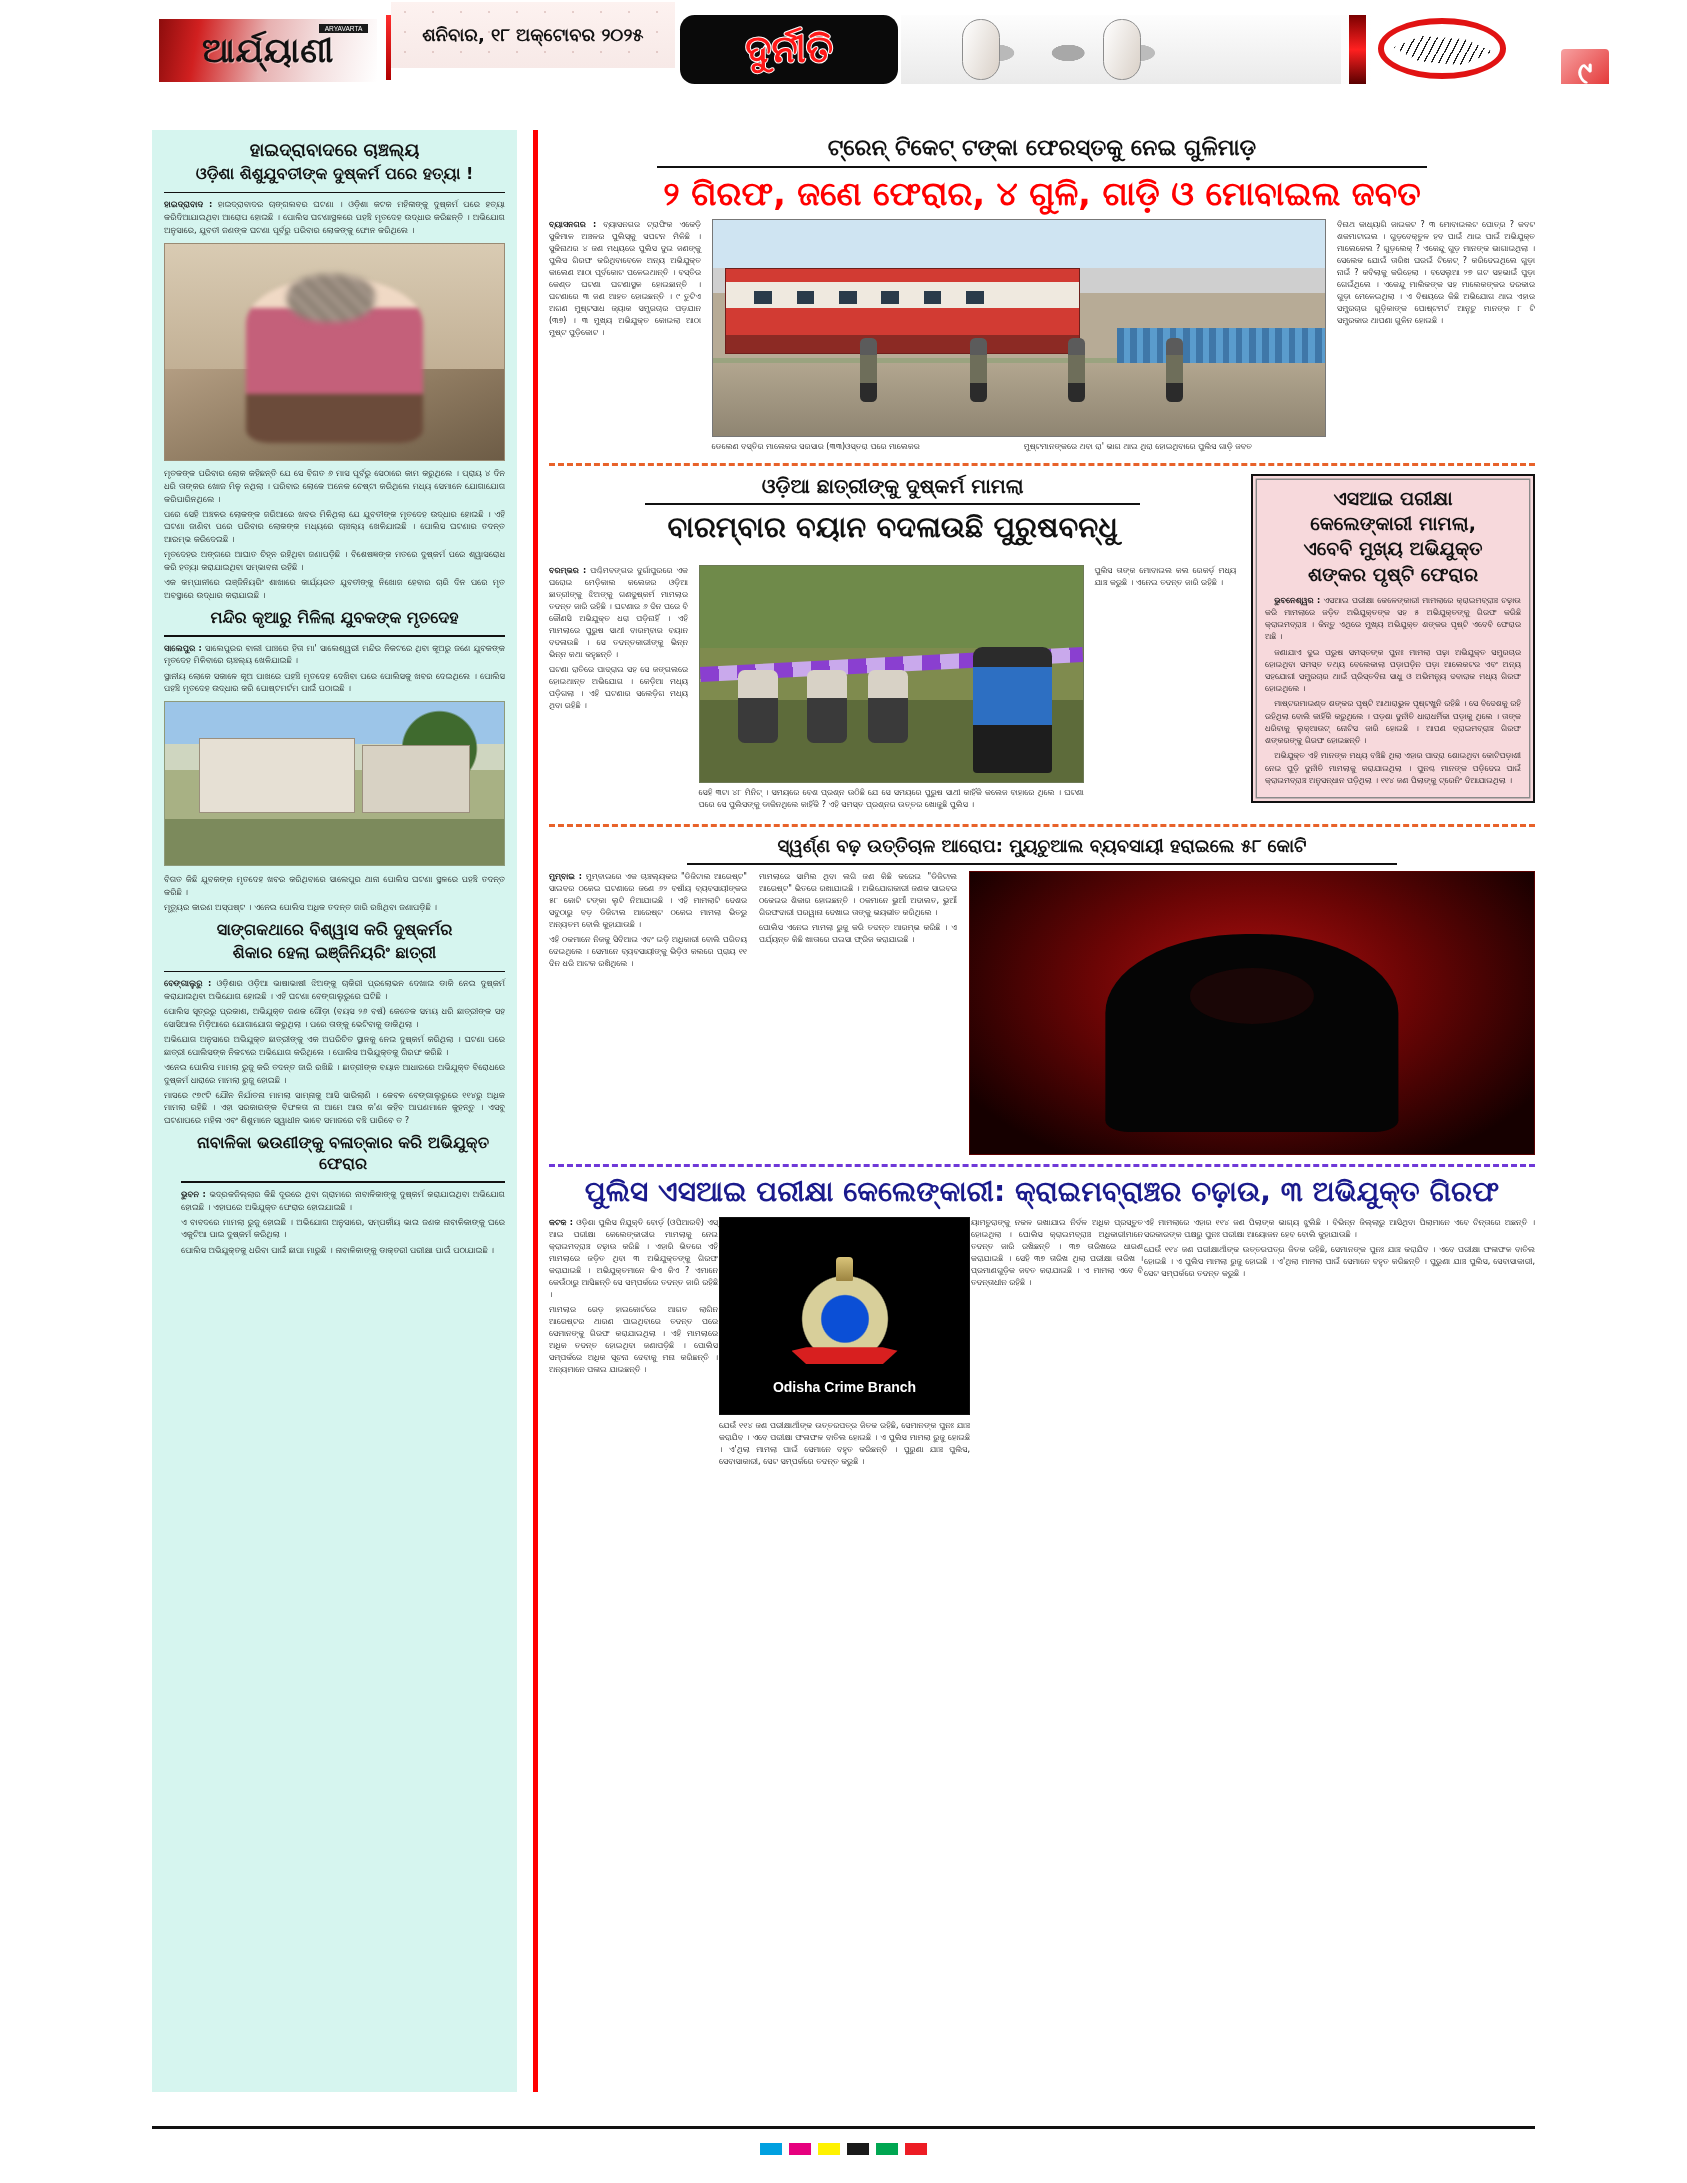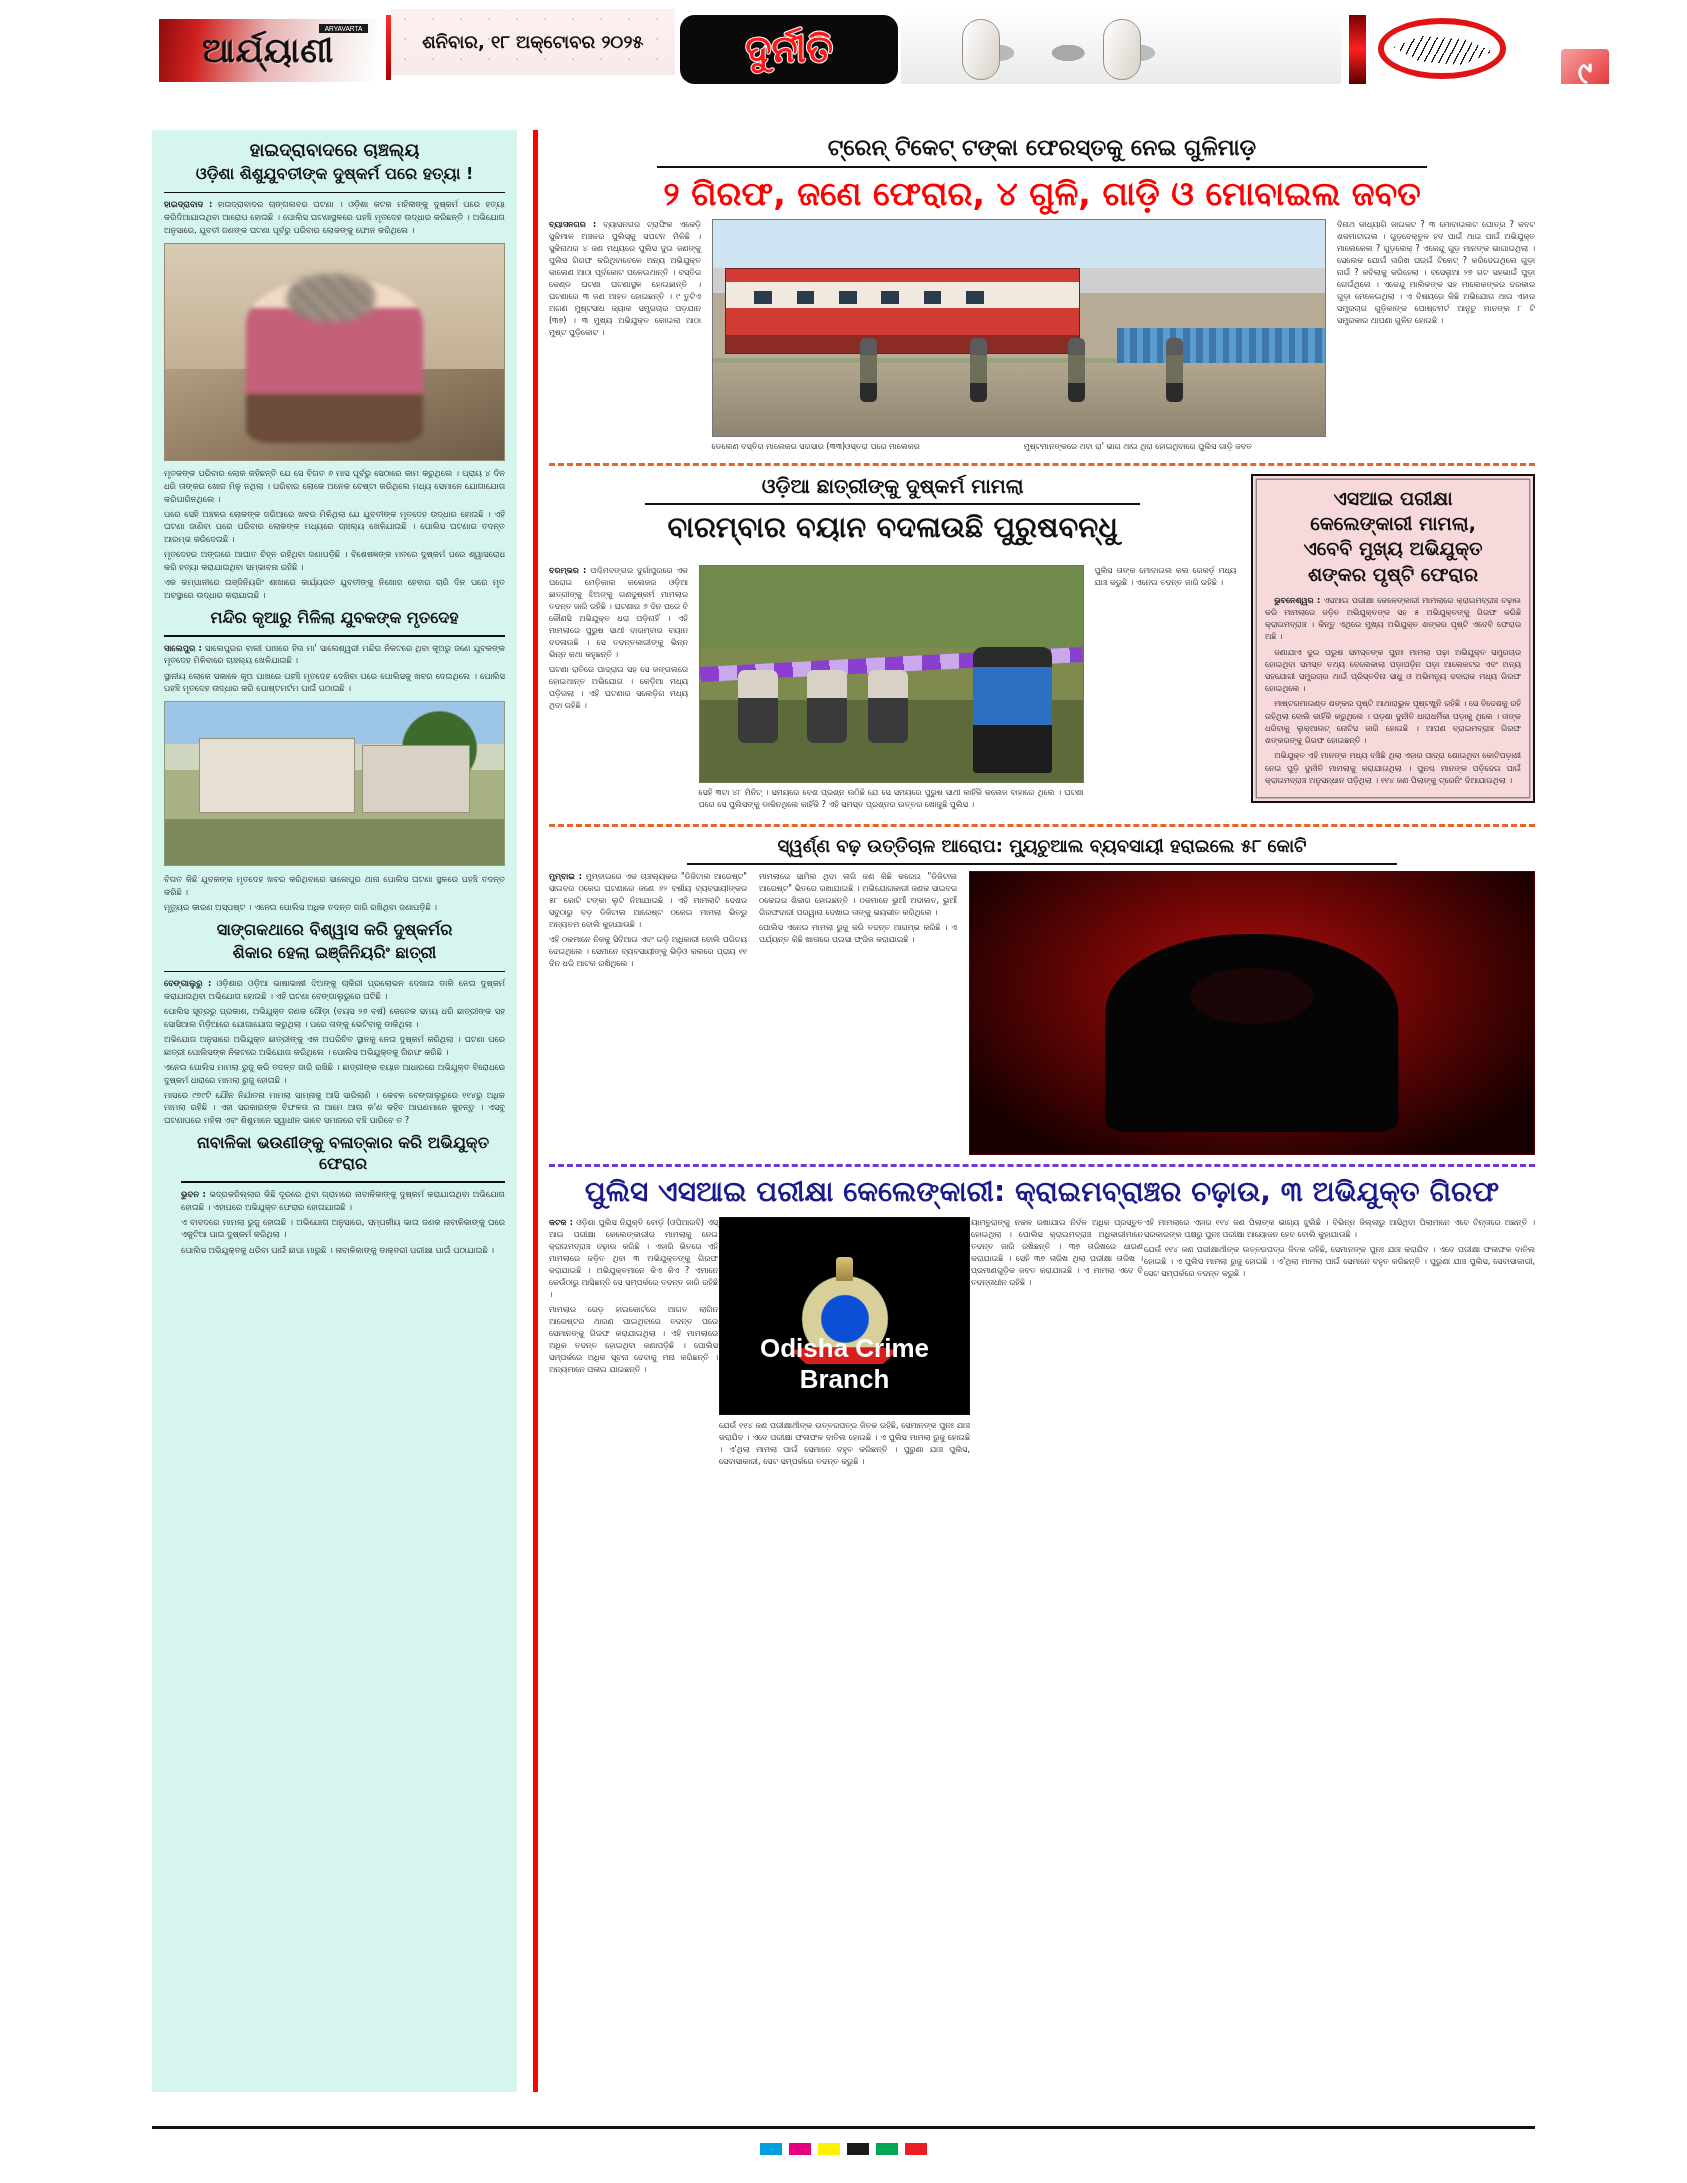--- a/index.html
+++ b/index.html
@@ -36,21 +36,21 @@
   .mast-logo .logo-badge {
     position: absolute; right: 9.3px; top: 5.3px;
     background: #1a1a1a; color: #fff; font-size: 6.6px; padding: 1.3px 5.3px;
   }
   .mast-rule {
     width: 4.6px; margin-top: 14.6px; margin-bottom: 46px;
     background: linear-gradient(180deg,#ff2d2d,#b00000);
     margin-left: 9.3px;
   }
   .mast-date-wrap {
-    flex: 0 0 284px; margin-top: 9px; height: 66px;
+    flex: 0 0 284px; margin-top: 2px; height: 66px;
     background: linear-gradient(180deg,#fdf2f0,#f7e9e7);
     display: flex; align-items: center; justify-content: center;
     position: relative;
   }
   .mast-date {
     font-size: 18px; font-weight: bold; color: #111;
     font-family: "DejaVu Sans", sans-serif;
   }
   .mast-dots { position:absolute; inset:0; opacity:.35;
     background-image: radial-gradient(#b98b86 1px, transparent 1.1px);
@@ -202,21 +202,21 @@
      background:#000; border:1.3px solid #111; }
   .photo-ocb .crest { position:absolute; left:50%; top:26%; transform:translateX(-50%);
      width:93px; height:86px;
      background: radial-gradient(circle at 50% 58%, #0b4fd6 0 34%, #d8cf9a 36% 62%, transparent 64%); }
   .photo-ocb .crest:after { content:""; position:absolute; left:50%; top:-12px; transform:translateX(-50%);
      width:17px; height:24px; background: linear-gradient(180deg,#d9c47a,#9c8440); border-radius: 4px 4px 1.3px 1.3px;}
   .photo-ocb .ribbon { position:absolute; left:50%; top:66%; transform:translateX(-50%);
      width:106px; height:17px; background:#d81f1f;
      clip-path: polygon(0 20%, 14% 0, 86% 0, 100% 20%, 86% 100%, 14% 100%); }
   .photo-ocb .ocb-text { position:absolute; left:0; bottom:18.5px; width:100%; text-align:center;
-     color:#fff; font-size:26px; font-weight:bold; font-family:"Liberation Sans",sans-serif; }
+     color:#fff; font-size:14px; font-weight:bold; font-family:"Liberation Sans",sans-serif; }
 
   .pink-box { border:2px solid #111; background:#f7d9dc; padding:10.6px 12px;
      box-shadow: inset 0 0 0 2.6px #f7d9dc, inset 0 0 0 4px #8a8a8a; }
   .pink-head { text-align:center; font-weight:bold; font-size:19px; line-height:1.32;
      color:#111; font-family:"DejaVu Sans",sans-serif; margin-bottom:8px; }
   .pink-txt { font-size:8px; line-height:1.52; text-align:justify; color:#141414;
      font-family:"DejaVu Sans",sans-serif; }
   .pink-txt p { margin-bottom:3.3px; text-indent: 9.3px; }
 
   .sec-head-ctr { text-align:center; font-weight:bold; color:#111;

